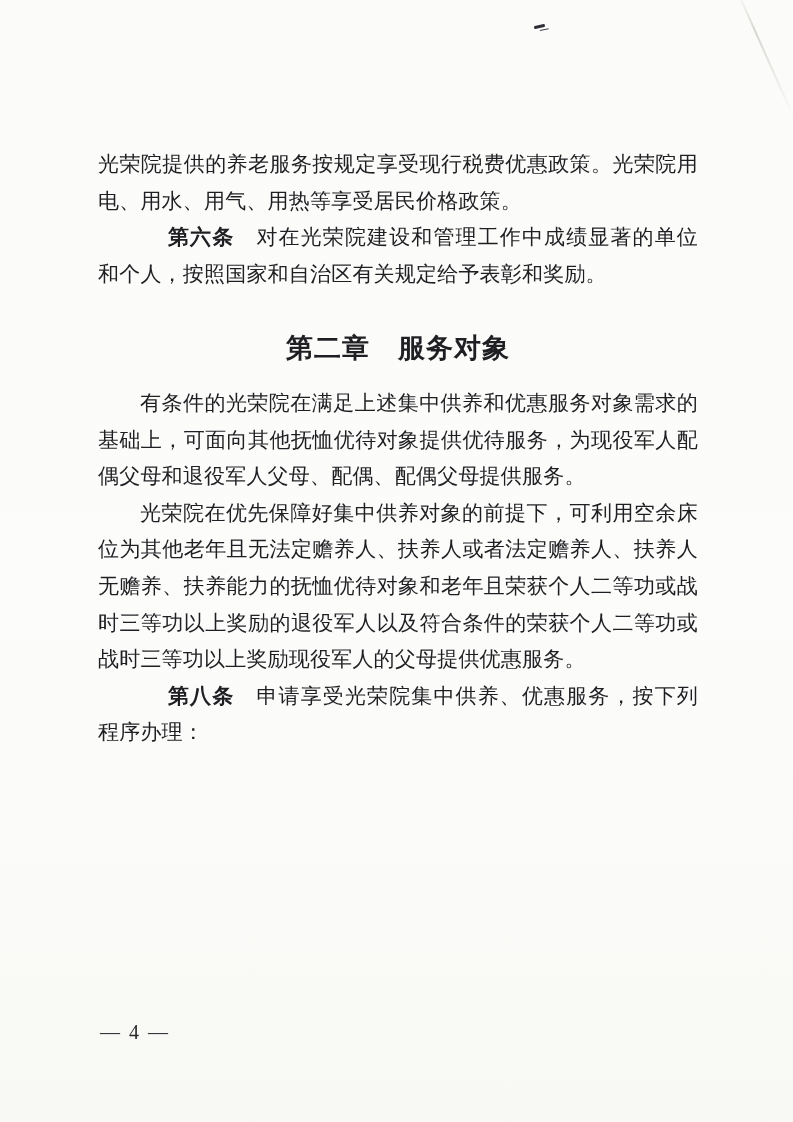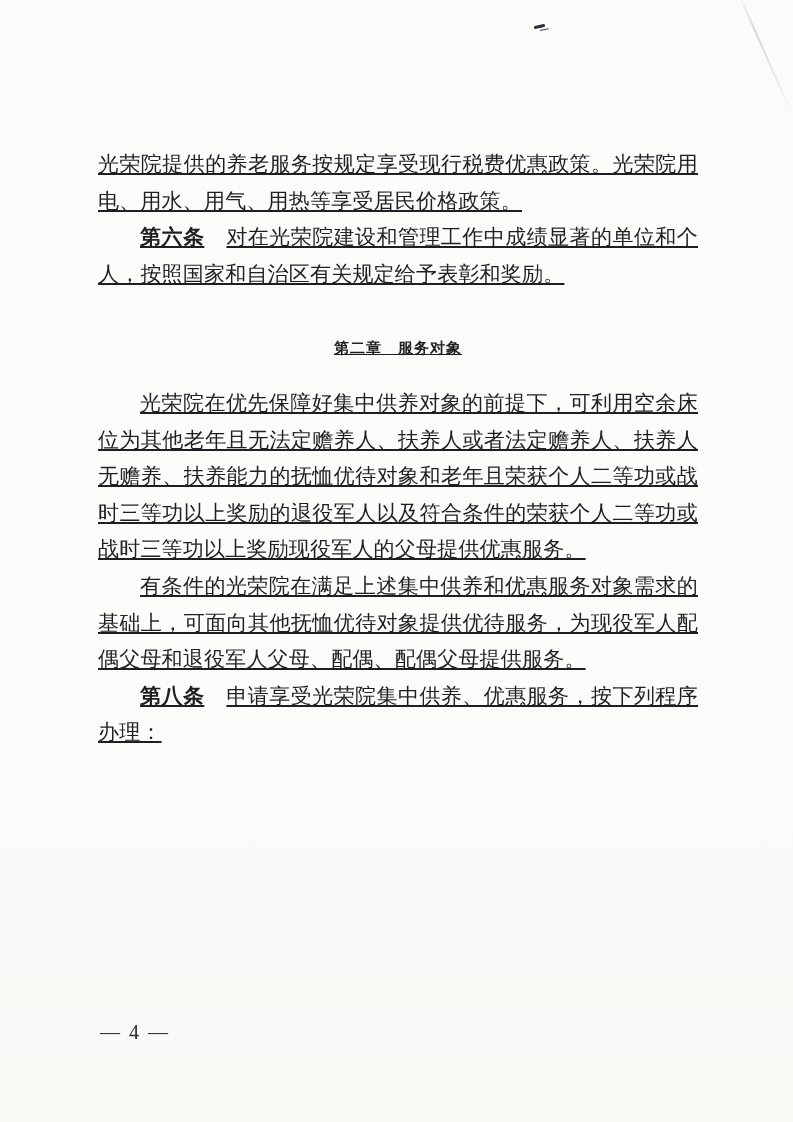--- a/index.html
+++ b/index.html
@@ -16,34 +16,34 @@
     color: #1f1f23;
   }
   .content {
     position: absolute;
     left: 98px; top: 146px; width: 600px;
     font-size: 21px;
     line-height: 36.6px;
     text-align: justify;
     text-justify: inter-character;
     letter-spacing: 0.2px;
-    text-decoration: underline;
   }
   p.para {
     margin: 0;
     text-indent: 2em;
   }
   p.para.continuation { text-indent: 0; }
   .lead {
     font-weight: 700;
     margin-right: 1.05em;
+    margin-left: 28px;
   }
   .chapter {
     margin: 38px 0 18px 0;
-    font-size: 15px;
+    font-size: 27px;
     font-weight: 700;
     text-align: center;
     text-indent: 0;
     letter-spacing: 1px;
     line-height: 36.6px;
     font-family: "Liberation Sans", sans-serif;
   }
   .footer {
     position: absolute;
     left: 100px; top: 1014px;
@@ -83,23 +83,23 @@
 
   <main class="content">
 
     <p class="para continuation"><span>光荣院提供的养老服务按规定享受现行税费优惠政策。光荣院用电、用水、用气、用热等享受居民价格政策。</span></p>
 
     <p class="para"><span class="lead">第六条</span><span>对在光荣院建设和管理工作中成绩显著的单位和个人，按照国家和自治区有关规定给予表彰和奖励。</span></p>
 
     <h2 class="chapter">第二章　服务对象</h2>
 
 
+    <p class="para"><span>有条件的光荣院在满足上述集中供养和优惠服务对象需求的基础上，可面向其他抚恤优待对象提供优待服务，为现役军人配偶父母和退役军人父母、配偶、配偶父母提供服务。</span></p>
+
     <p class="para"><span>光荣院在优先保障好集中供养对象的前提下，可利用空余床位为其他老年且无法定赡养人、扶养人或者法定赡养人、扶养人无赡养、扶养能力的抚恤优待对象和老年且荣获个人二等功或战时三等功以上奖励的退役军人以及符合条件的荣获个人二等功或战时三等功以上奖励现役军人的父母提供优惠服务。</span></p>
-
-    <p class="para"><span>有条件的光荣院在满足上述集中供养和优惠服务对象需求的基础上，可面向其他抚恤优待对象提供优待服务，为现役军人配偶父母和退役军人父母、配偶、配偶父母提供服务。</span></p>
 
     <p class="para"><span class="lead">第八条</span><span>申请享受光荣院集中供养、优惠服务，按下列程序办理：</span></p>
 
 
   </main>
 
   <div class="footer">— 4 —</div>
 
 </div>
 

